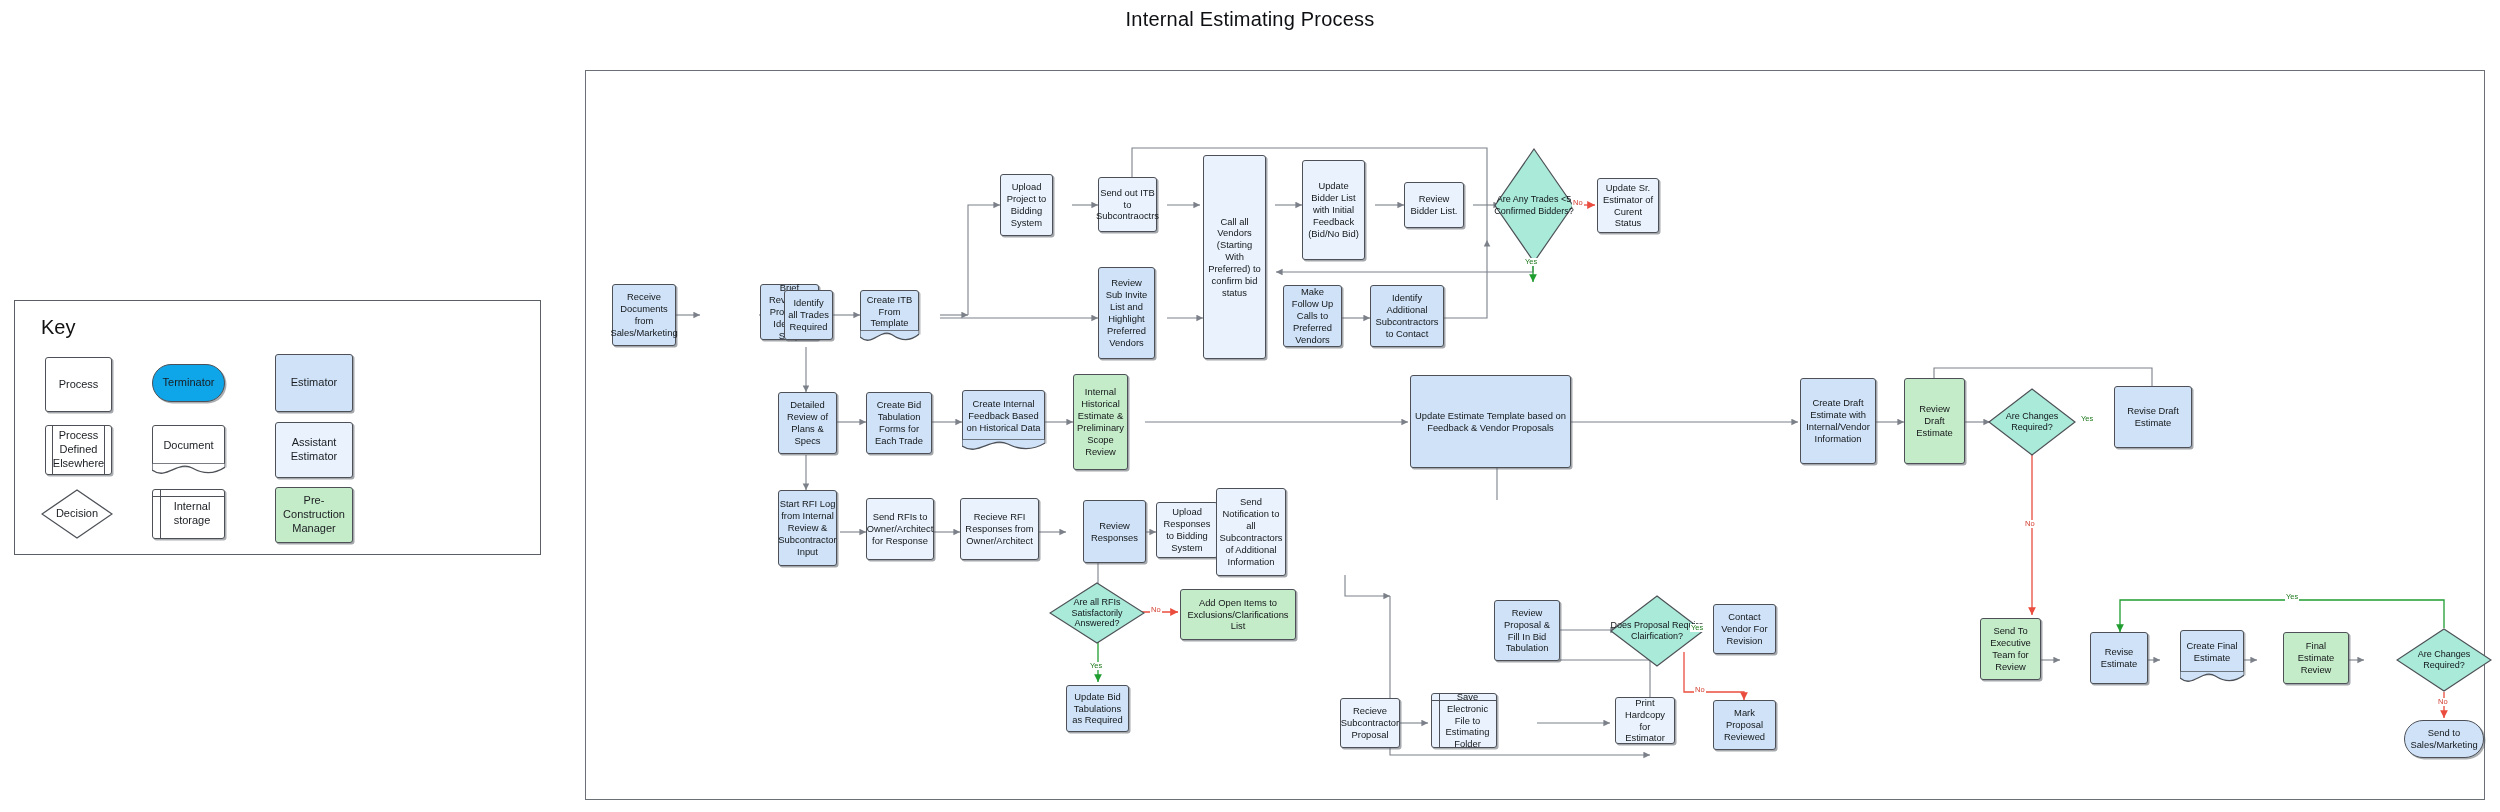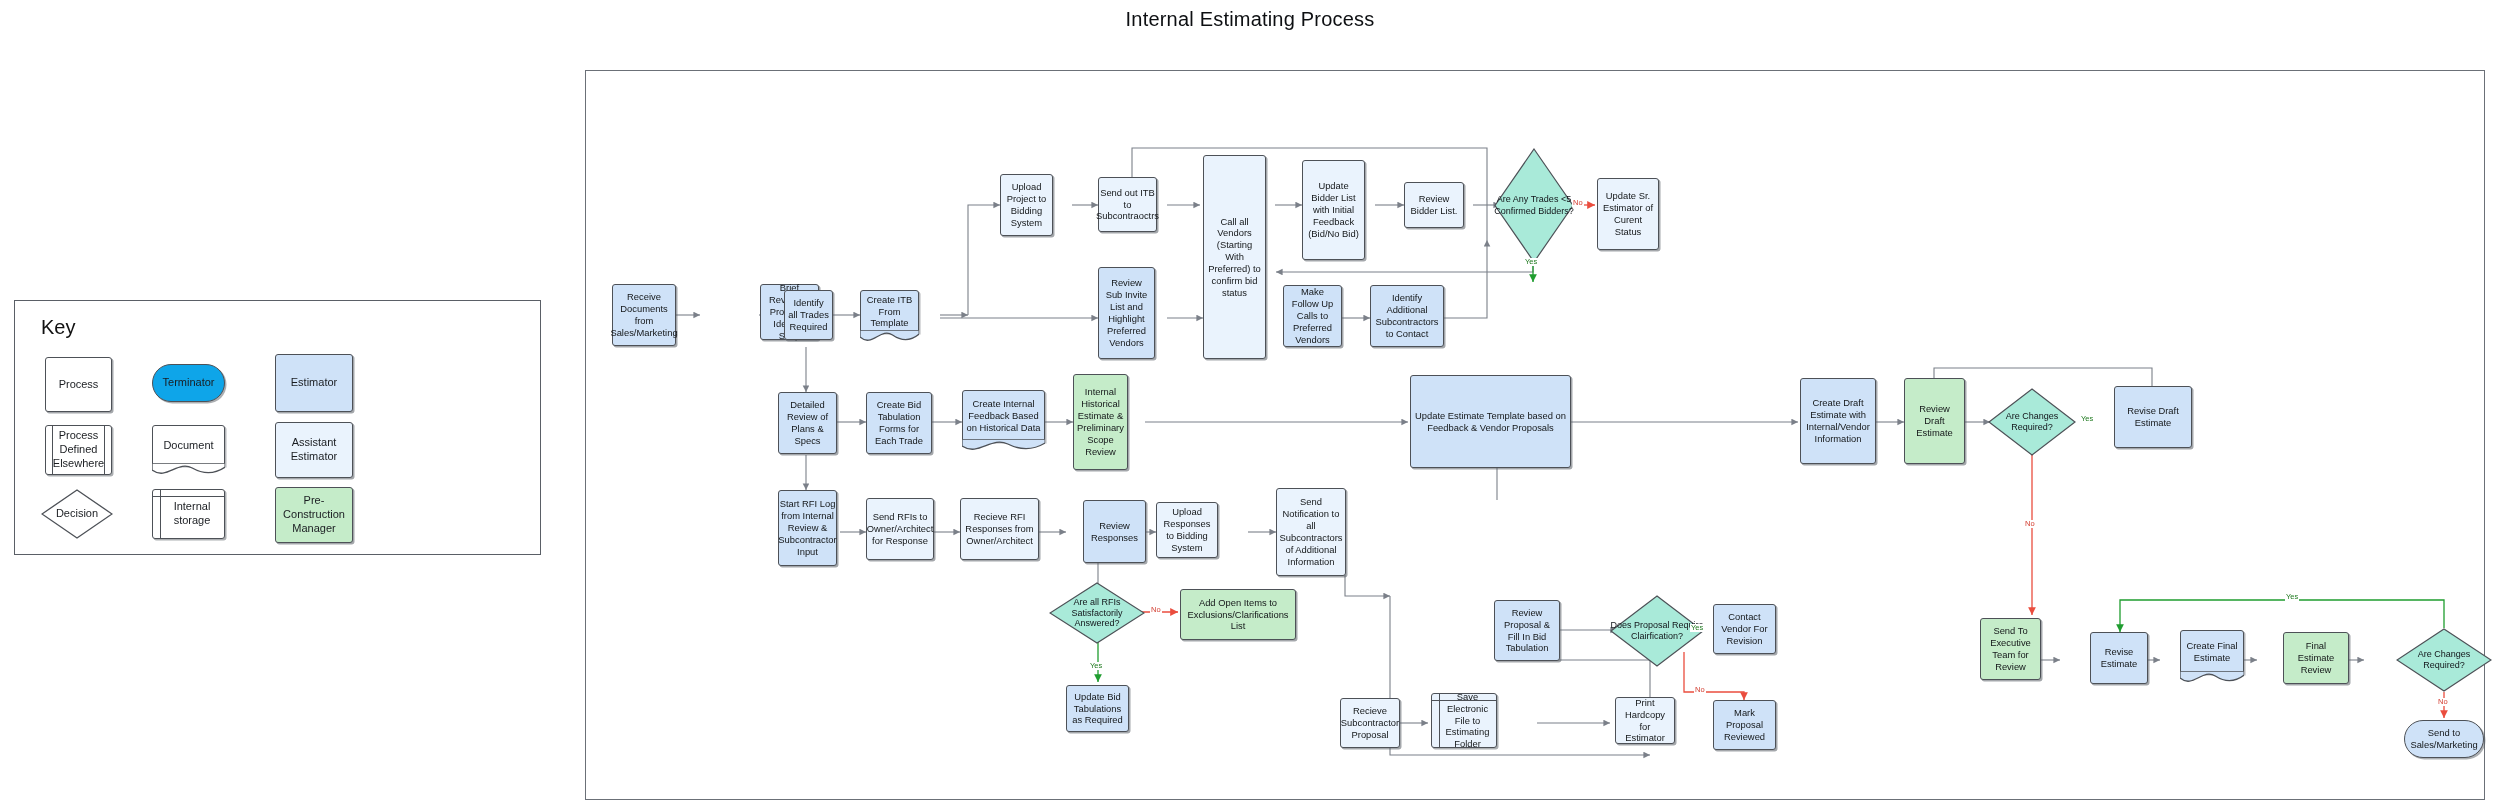--- a/index.html
+++ b/index.html
@@ -265,21 +265,21 @@
   <div class="decwrap" style="left:1494px;top:148px;width:80px;height:115px;">
     <svg viewBox="0 0 80 115" style="position:absolute;left:0;top:0;width:100%;height:100%;">
       <polygon points="40,1 79,57.5 40,114 1,57.5" fill="#a9ead9" stroke="#4d5157" stroke-width="1.2"></polygon>
       </svg>
     <div style="position:absolute;left:0;top:0;width:100%;height:100%;display:flex;
          align-items:center;justify-content:center;text-align:center;font-size:9px;line-height:1.25;">
       <span>Are Any Trades &lt;5 Confirmed Bidders?</span>
       </div>
     </div>
 
-  <div class="node proc aest" style="left:1597px;top:178px;width:62px;height:72px;justify-content:center;">
+  <div class="node proc aest" style="left:1597px;top:178px;width:62px;height:55px;justify-content:center;">
     <span>Update Sr. Estimator of Curent Status</span>
     </div>
 
   <div class="node proc est" style="left:1283px;top:285px;width:59px;height:62px;">
     <span>Make Follow Up Calls to Preferred Vendors</span>
     </div>
 
   <div class="node proc est" style="left:1370px;top:285px;width:74px;height:62px;">
     <span>Identify Additional Subcontractors to Contact</span>
     </div>
@@ -342,21 +342,21 @@
     </div>
 
   <div class="node proc est" style="left:1066px;top:500px;width:63px;height:63px;margin-left:17px;">
     <span>Review Responses</span>
     </div>
 
   <div class="node proc aest" style="left:1156px;top:502px;width:62px;height:56px;">
     <span>Upload Responses to Bidding System</span>
     </div>
 
-  <div class="node proc aest" style="left:1276px;top:488px;width:70px;height:88px;">
+  <div class="node proc aest" style="left:1216px;top:488px;width:70px;height:88px;">
     <span>Send Notification to all Subcontractors of Additional Information</span>
     </div>
 
   <div class="decwrap" style="left:1049px;top:582px;width:96px;height:62px;">
     <svg viewBox="0 0 96 62" style="position:absolute;left:0;top:0;width:100%;height:100%;">
       <polygon points="48,1 95,31 48,61 1,31" fill="#a9ead9" stroke="#4d5157" stroke-width="1.2"></polygon>
       </svg>
     <div style="position:absolute;left:0;top:0;width:100%;height:100%;display:flex;
          align-items:center;justify-content:center;text-align:center;font-size:9px;line-height:1.22;">
       <span>Are all RFIs Satisfactorily Answered?</span>

